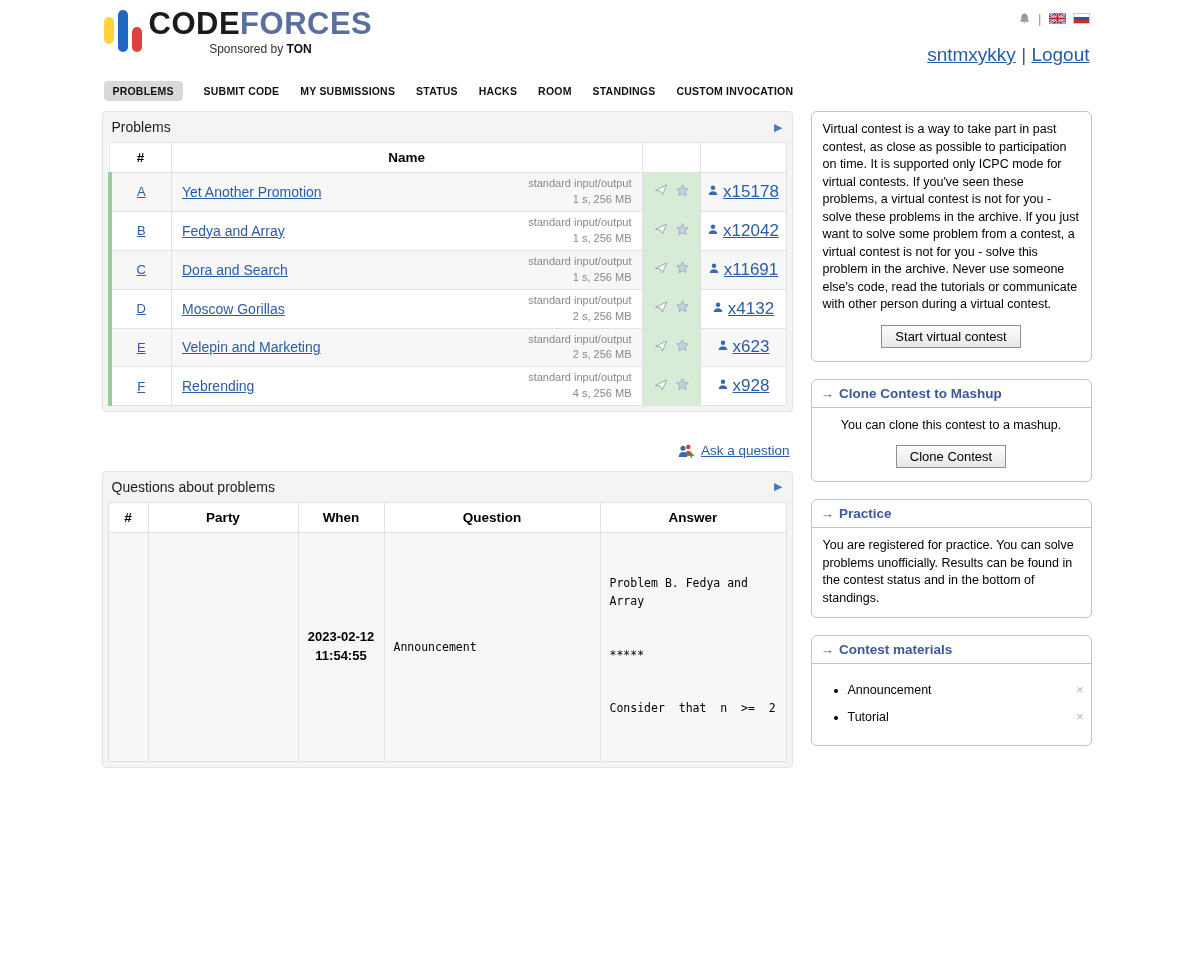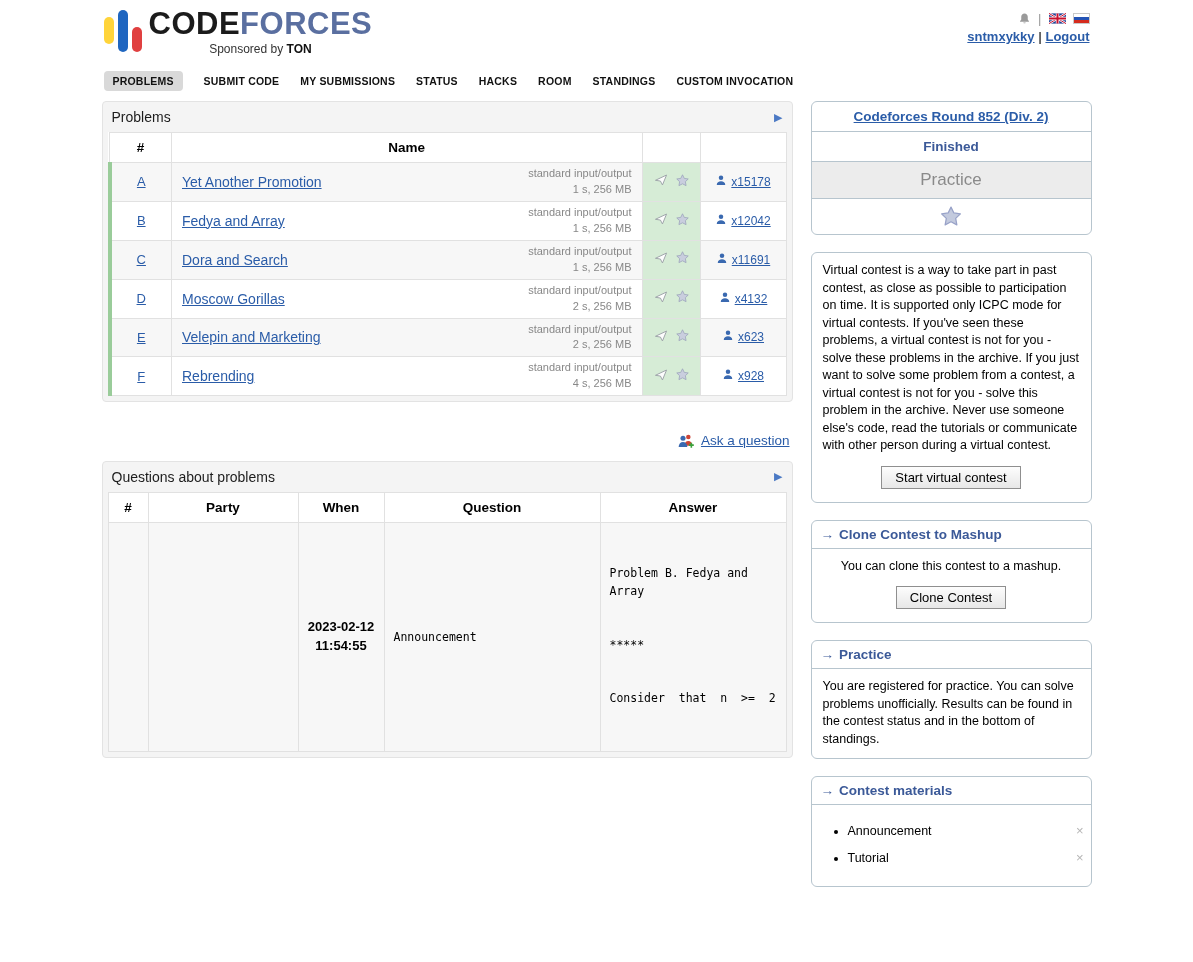--- a/index.html
+++ b/index.html
@@ -26,21 +26,21 @@
   .logo-text { display:flex; flex-direction:column; align-items:center; }
   .wordmark { font-size:31px; font-weight:bold; letter-spacing:0.5px; line-height:1.05; }
   .wordmark .code { color:#1b1b1b; }
   .wordmark .forces { color:#5a6fa0; }
   .sponsored { font-size:12px; color:#333; margin-top:1px; }
   .sponsored b { color:#111; }
   .top-right { text-align:right; padding-top:3px; }
   .lang-row { display:flex; justify-content:flex-end; align-items:center; gap:7px; font-size:13px; color:#999; }
   .flag { width:17px; height:11px; display:inline-block; line-height:0; }
   .flag.ru { background:linear-gradient(#fff 0 33%, #2353b5 33% 66%, #d52b1e 66% 100%); border:1px solid #c9c9c9; }
-  .user-row { font-size:13px; margin-top:3px; color:#555;font-weight:bold; }
+  .user-row { font-size:19px; margin-top:18px; color:#555; }
 
   
   .mainmenu { display:flex; align-items:stretch; border:1px solid #d4d4d4; border-radius:8px; margin-top:4px; height:38px; padding:0 8px; }
   .mm { display:flex; align-items:center; padding:0 12px; font-size:13px; color:#1d1d1d; text-decoration:none; border-top:3px solid transparent; border-bottom:3px solid transparent; letter-spacing:0.2px; }
   .mm.active { border-bottom-color:#3b5fa3; }
   .search { margin-left:auto; align-self:center; position:relative; }
   .search input { width:122px; height:21px; border:1px solid #a9a9a9; padding:0 4px 0 23px; font-size:12px; font-family:inherit; background:#fff; }
   .mag { position:absolute; left:5px; top:4px; line-height:0; }
 
   
@@ -64,21 +64,21 @@
   .tbl tbody tr:nth-child(even) { background:#fff; }
 
   
   td.p-letter { width:62px; text-align:center; font-size:13px; border-left:4px solid #9acc9a; padding:4px; }
   td.p-name { padding:0; }
   .nm-wrap { display:flex; justify-content:space-between; align-items:center; padding:3px 10px; min-height:36px; gap:8px; }
   .nm-wrap a { font-size:14px; }
   .lim { text-align:right; color:#888; font-size:11px; line-height:1.45; white-space:nowrap; }
   td.p-acts { width:58px; background:#d6ecd6; text-align:center; padding:3px 2px; }
   .acts-wrap { display:inline-flex; align-items:center; gap:6px; line-height:0; }
-  td.p-solved { width:86px; text-align:center; font-size:12px; padding:4px; }
+  td.p-solved { width:86px; text-align:center; font-size:17px; padding:4px; }
   .solved-wrap { display:inline-flex; align-items:center; gap:4px; }
   .complete-row { text-align:right; margin:7px 3px 0; font-size:13px; }
 
   
   .ask-row { display:flex; justify-content:flex-end; align-items:center; gap:6px; margin:30px 3px 11px; font-size:13.5px; line-height:0; }
   .ask-row a { line-height:1.3; }
 
   
   th.q-h-num, td.q-num { width:40px; }
   th.q-h-party, td.q-party { width:150px; }
@@ -388,34 +388,20 @@
               </td>
             </tr>
           </tbody>
         </table>
       </div>
 
     </div>
 
     <div class="sidebar">
 
-      <div class="sidebox">
-        <div class="crow title">
-          <a>Codeforces Round 852 (Div. 2)</a>
-        </div>
-        <div class="crow status">Finished</div>
-        <div class="crow mode">Practice</div>
-        <div class="crow star-row">
-          <span>
-            <svg width="24" height="23" viewBox="0 0 24 24">
-                <path d="M12 2.2l3 6.1 6.8 1-4.9 4.7 1.2 6.7L12 17.5l-6.1 3.2 1.2-6.7L2.2 9.3l6.8-1z" fill="#c3cade" stroke="#98a2c8" stroke-width="1.3" stroke-linejoin="round"></path>
-              </svg>
-          </span>
-        </div>
-      </div>
 
       <div class="sidebox">
         <div class="sb-body">
           <div>Virtual contest is a way to take part in past contest, as close as possible to participation on time. It is supported only ICPC mode for virtual contests. If you've seen these problems, a virtual contest is not for you - solve these problems in the archive. If you just want to solve some problem from a contest, a virtual contest is not for you - solve this problem in the archive. Never use someone else's code, read the tutorials or communicate with other person during a virtual contest.</div>
           <button class="btn">Start virtual contest</button>
         </div>
       </div>
 
       <div class="sidebox">
         <div class="sb-cap">

